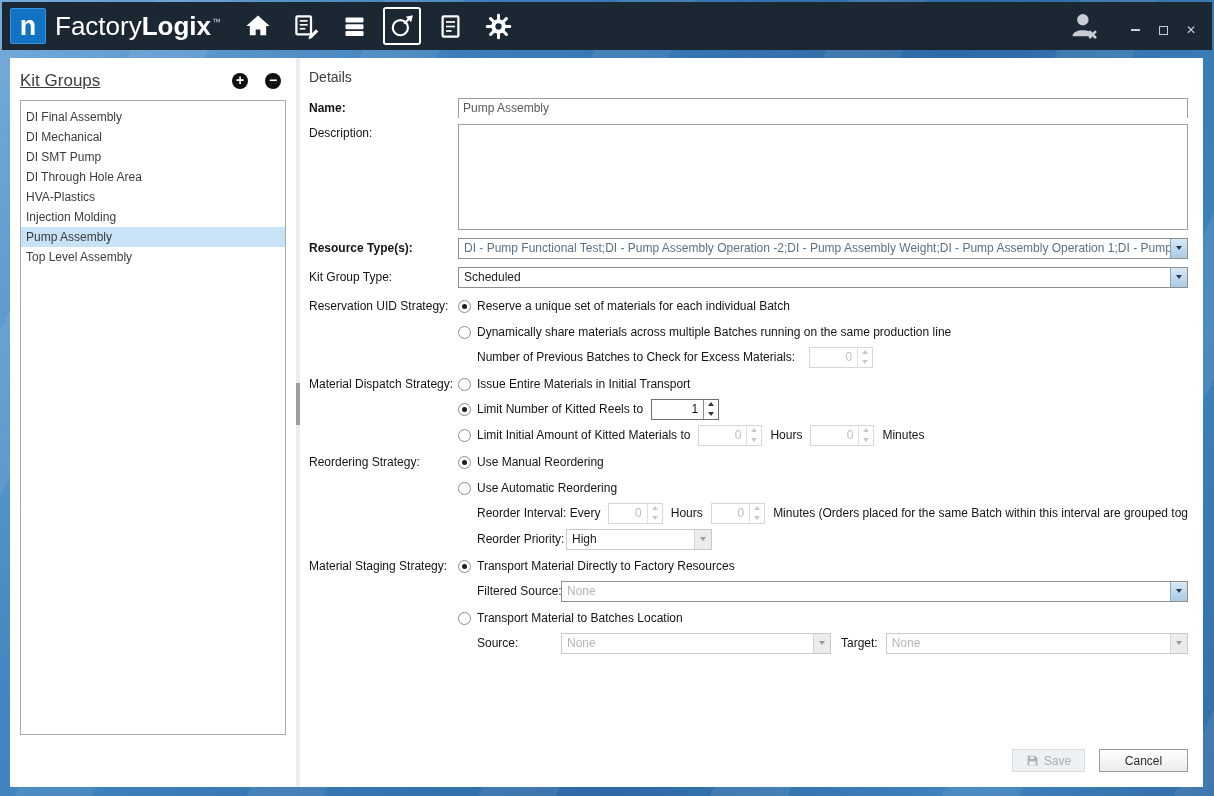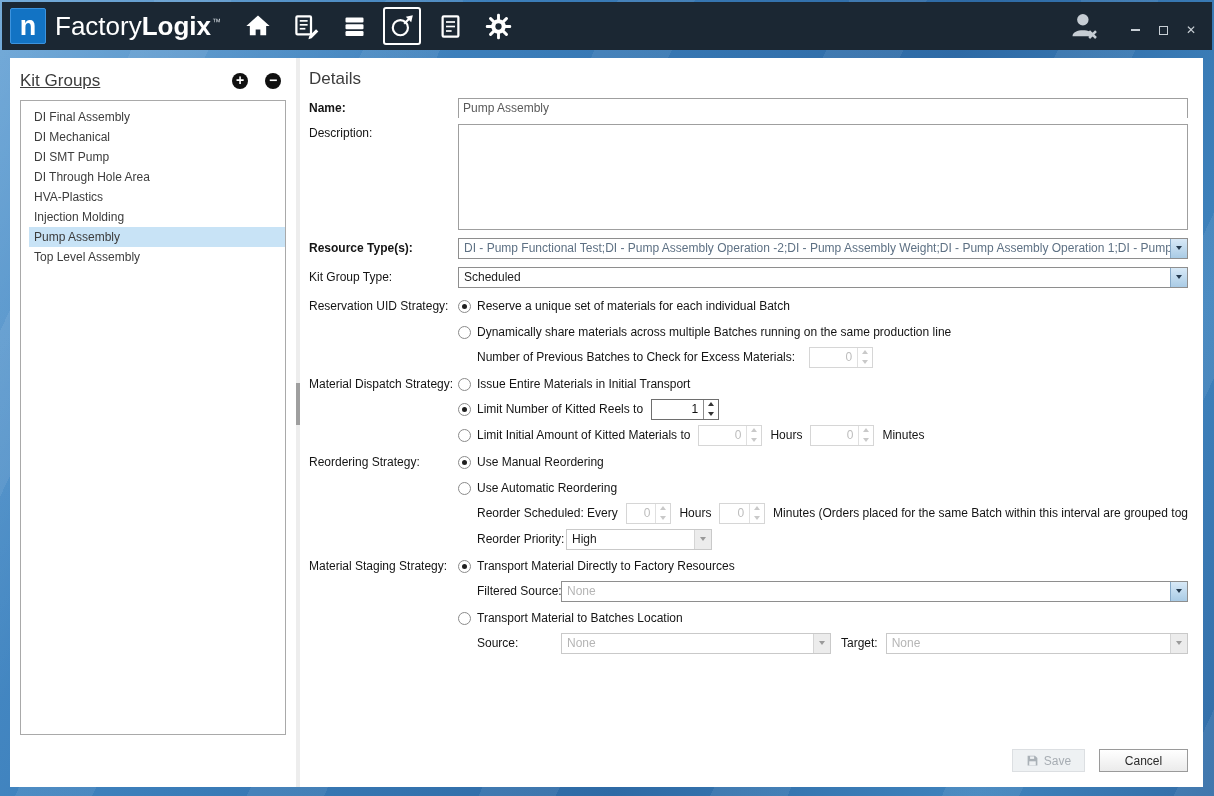--- a/index.html
+++ b/index.html
@@ -45,32 +45,32 @@
   
   .left-header { position:absolute; left:10px; top:11px; width:267px; height:24px; display:flex; align-items:center; }
   .left-title { flex:1; font-size:17px; color:#3c3c3c;text-decoration:underline; }
   .circle-btn {
     width:16px; height:16px; border-radius:50%; background:#101010; color:#fff;
     font-size:14px; line-height:15px; text-align:center; font-weight:bold; cursor:pointer; margin-right:17px;
   }
   .circle-btn:last-child { margin-right:6px; }
   .list {
     position:absolute; left:10px; top:42px; width:266px; bottom:52px;
-    border:1px solid #a9a9a9; background:#fff; overflow:hidden; padding-top:6px;padding-left:8px;
+    border:1px solid #a9a9a9; background:#fff; overflow:hidden; padding-top:6px;
   }
   .list-item { height:20px; line-height:20px; padding-left:5px; font-size:12px; color:#3c3c3c; cursor:pointer; white-space:nowrap; }
   .list-item.selected { background:#c8e3f6; }
 
   
   .splitter { position:absolute; left:286px; top:0; bottom:0; width:4px; background:#ededed; cursor:col-resize; }
   .splitter-handle { position:absolute; left:0; top:325px; width:4px; height:42px; background:#9f9f9f; }
 
   
   .details { position:absolute; left:290px; top:0; right:0; bottom:0; overflow:hidden; }
-  .details-title { position:absolute; left:9px; top:11px; font-size:17px; color:#3c3c3c; }
+  .details-title { position:absolute; left:9px; top:11px; font-size:14px; color:#3c3c3c; }
   .row { position:absolute; left:9px; right:15px; height:20px; display:flex; align-items:center; overflow:hidden; }
   .row-tall { height:22px; }
   .row-top { align-items:flex-start;justify-content:center; }
   .lbl { flex:0 0 149px; width:149px; font-size:12px; color:#141414; white-space:nowrap; }
   .bold { font-weight:bold; }
   .spacer { flex:0 0 149px; }
   .sub { padding-left:168px; }
   .sub-label { font-size:12px; color:#141414; white-space:nowrap; }
 
   .text-input {
@@ -332,21 +332,21 @@
         <label class="lbl">Reordering Strategy:</label>
         <span class="radio checked"></span>
         <span class="opt">Use Manual Reordering</span>
       </div>
       <div class="row" style="top:420px">
         <span class="spacer"></span>
         <span class="radio"></span>
         <span class="opt">Use Automatic Reordering</span>
       </div>
       <div class="row row-tall sub" style="top:444px">
-        <span class="sub-label">Reorder Scheduled: Every</span>
+        <span class="sub-label">Reorder Interval: Every</span>
         <span class="spinner" style="width:64px">
           <span class="spin-val">0</span>
           <span class="spin-btns">
               <span class="spin-up">
                 <i class="tri-up-s"></i>
               </span>
               <span class="spin-down">
                 <i class="tri-dn-s"></i>
               </span>
             </span>

